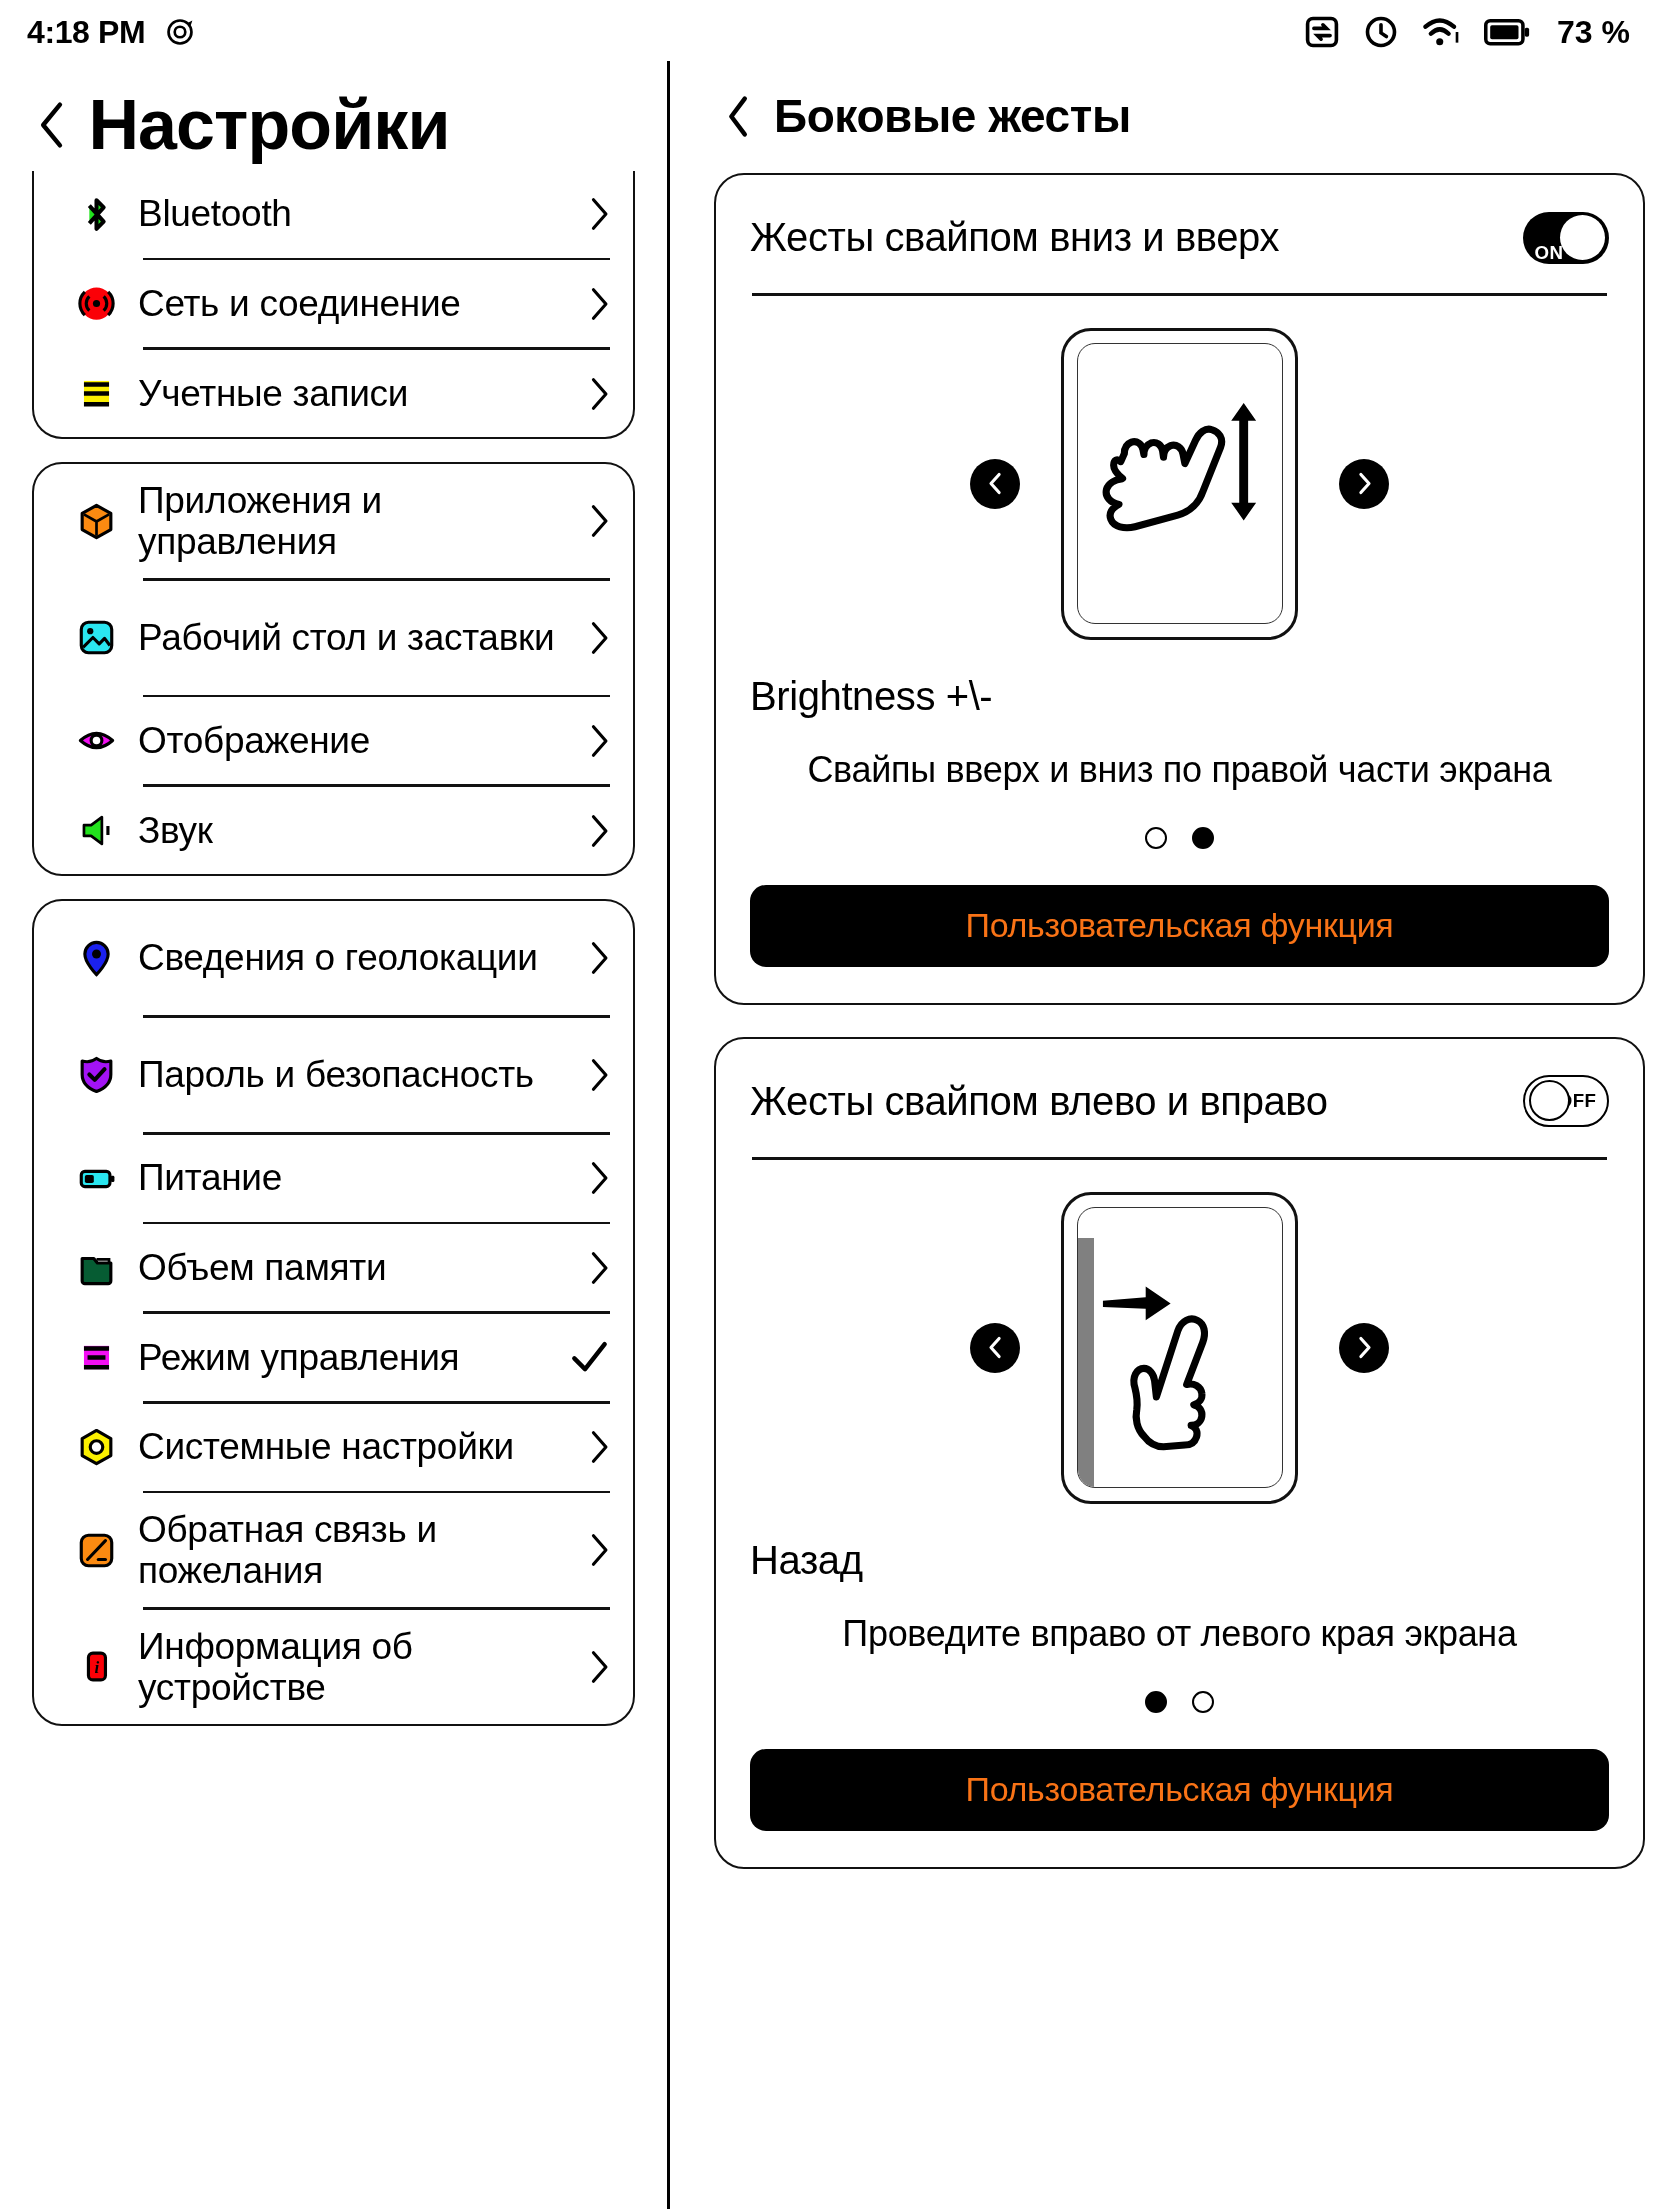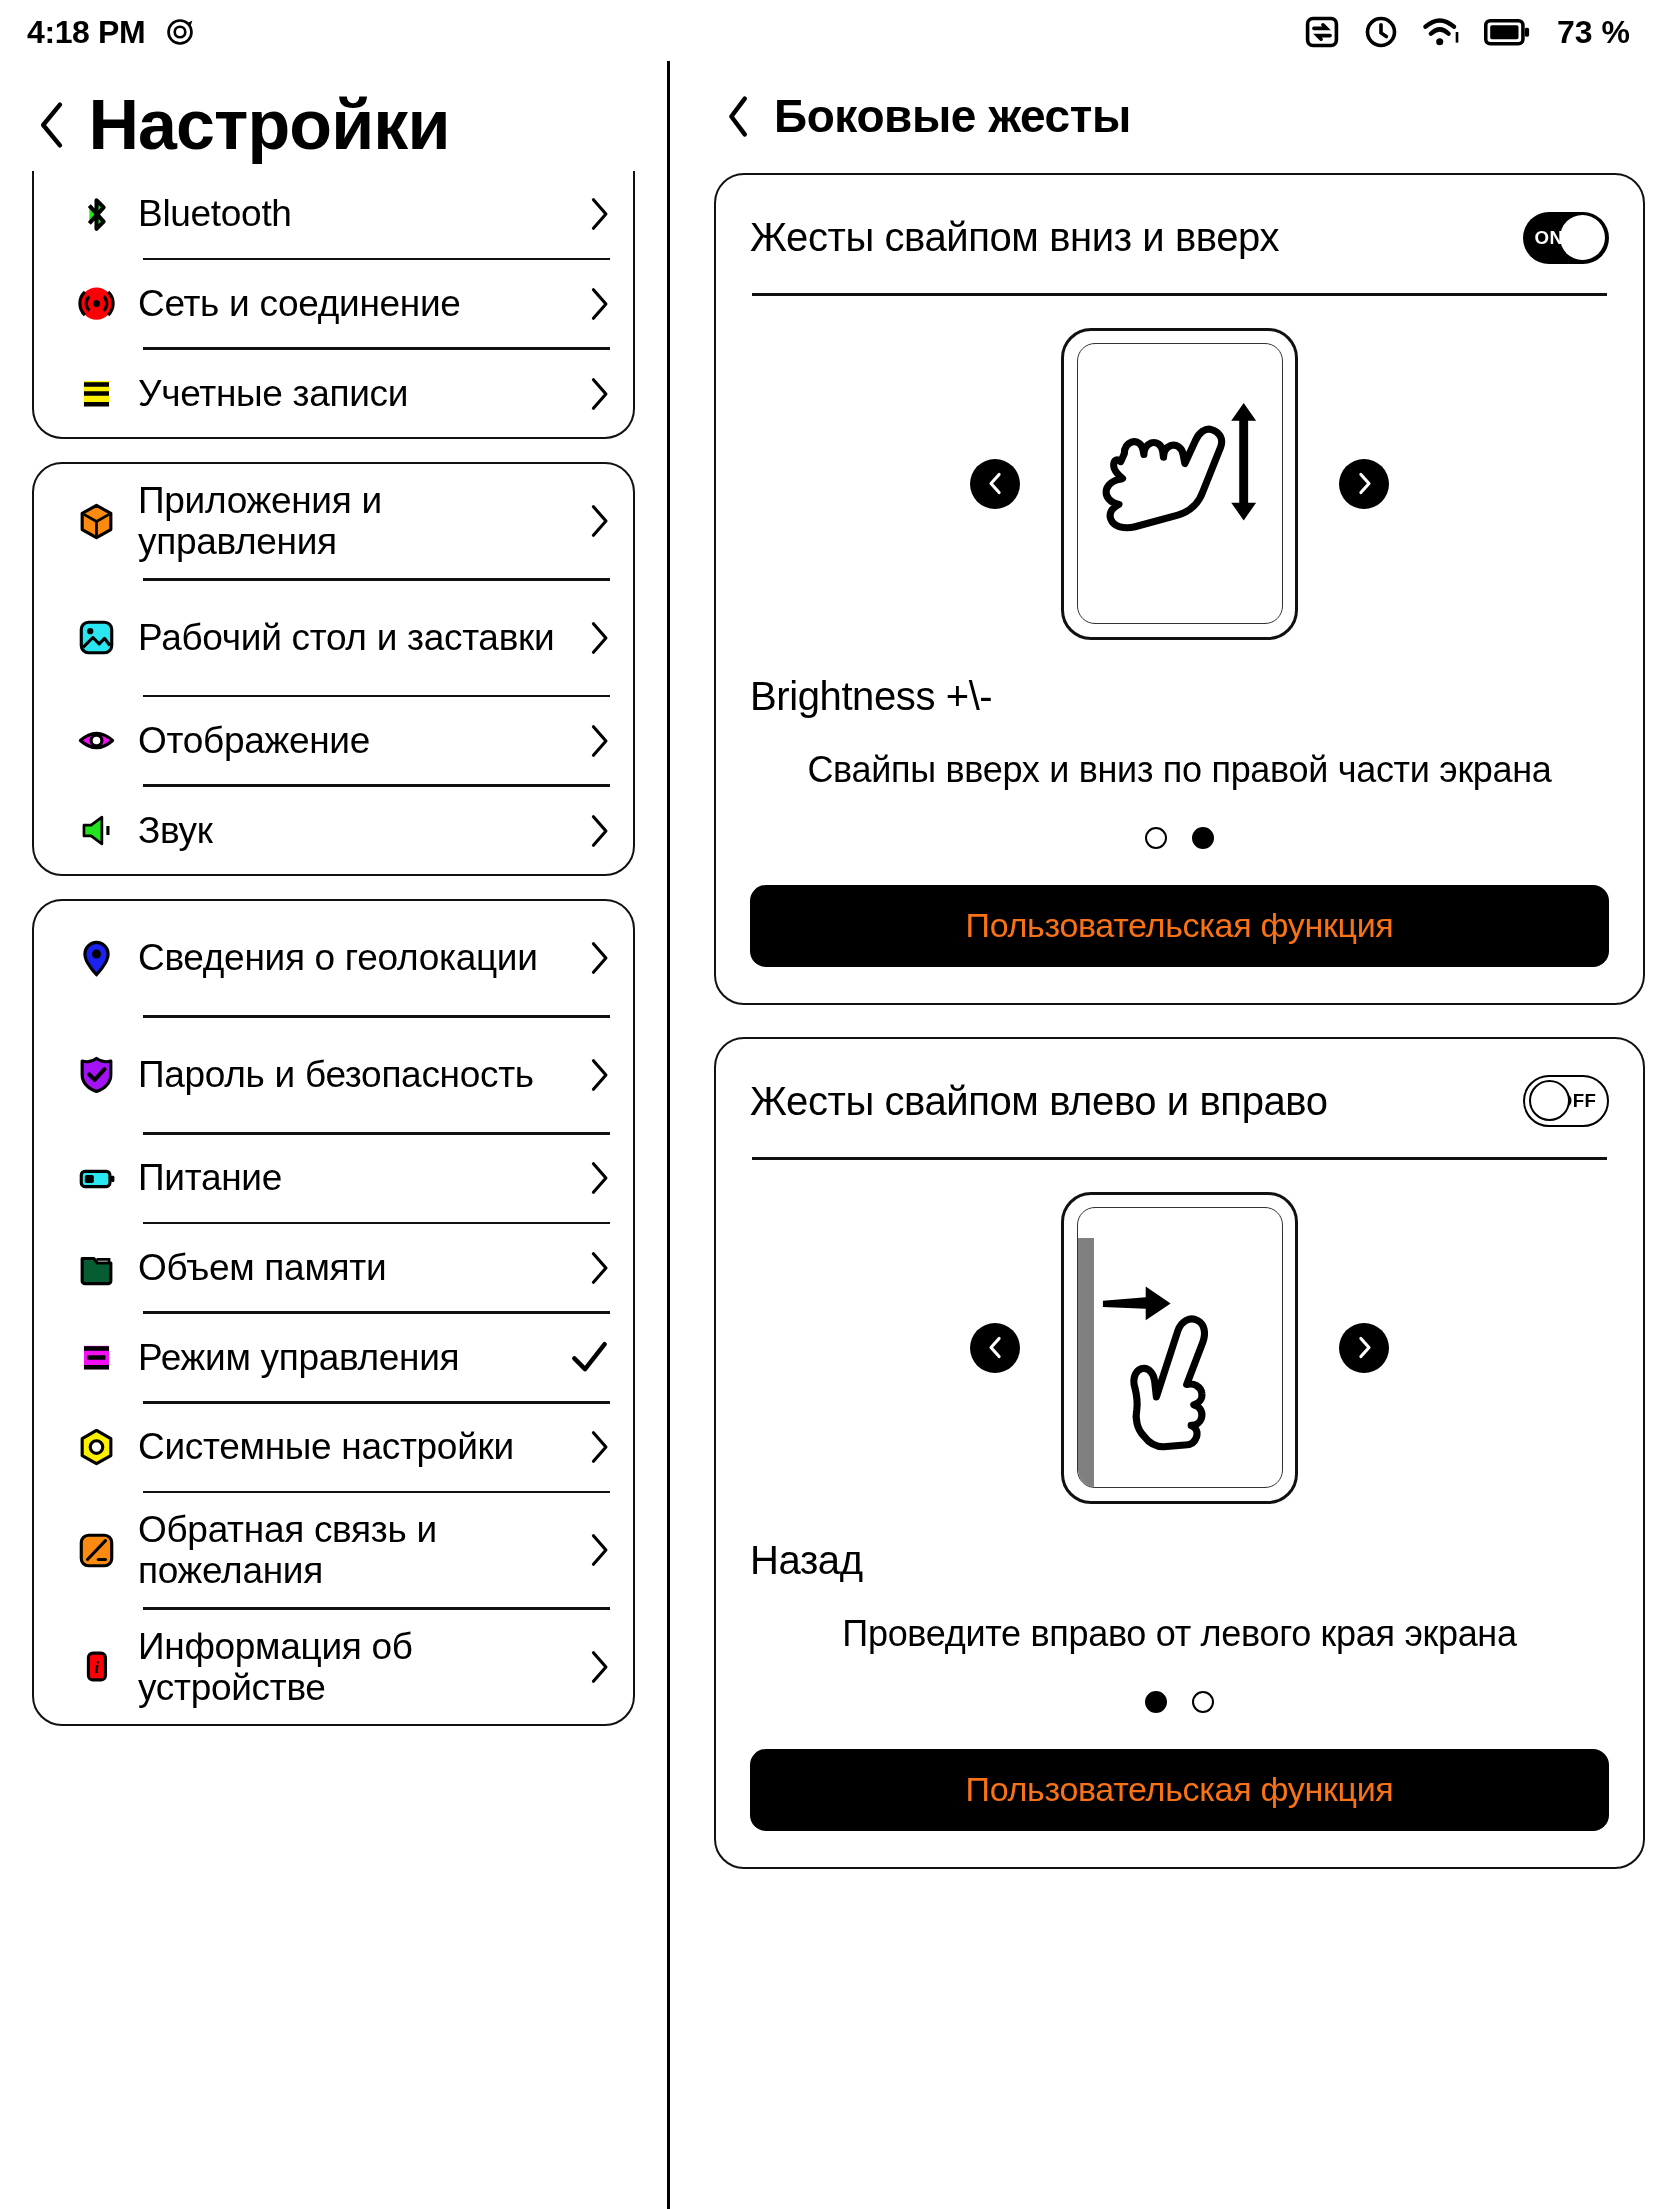--- a/index.html
+++ b/index.html
@@ -86,21 +86,21 @@
     padding: 19.6px 34px 36px 34px;
   }
   .card-head {
     display:flex; align-items:center; justify-content:space-between;
     min-height:86px;
   }
   .card-title { font-size:40px; font-weight:400; letter-spacing:-0.4px; }
 
   .toggle-on {
     width:86px; height:52px; border-radius:26px; background:#000;
-    display:flex; align-items:center; justify-content:flex-start;
+    display:flex; align-items:flex-end; justify-content:flex-start;
     position:relative;
   }
   .toggle-on .lbl { color:#fff; font-size:18.7px; font-weight:700; margin-left:11.6px; letter-spacing:0.4px;}
   .toggle-on .knob {
     position:absolute; right:3.6px; top:3.6px; width:45px; height:45px;
     border-radius:50%; background:#fff;
   }
   .toggle-off {
     width:86px; height:52px; border-radius:26px; background:#fff;
     border:2.7px solid #000;

